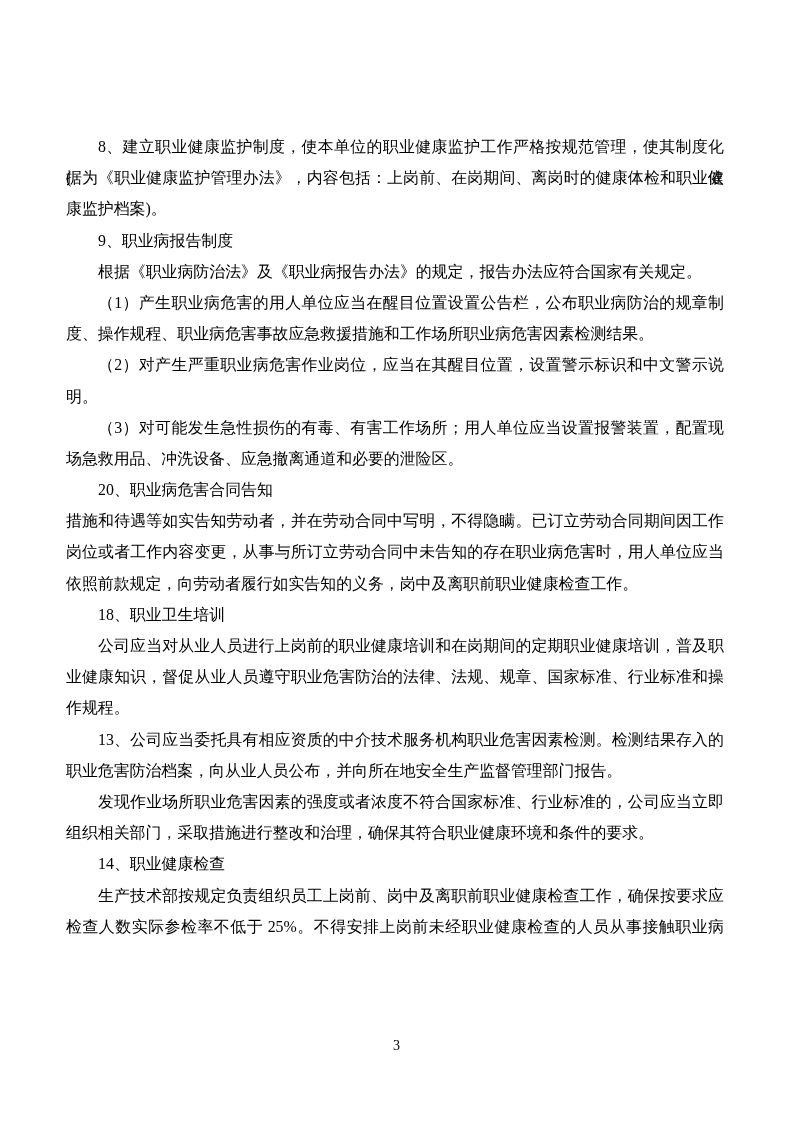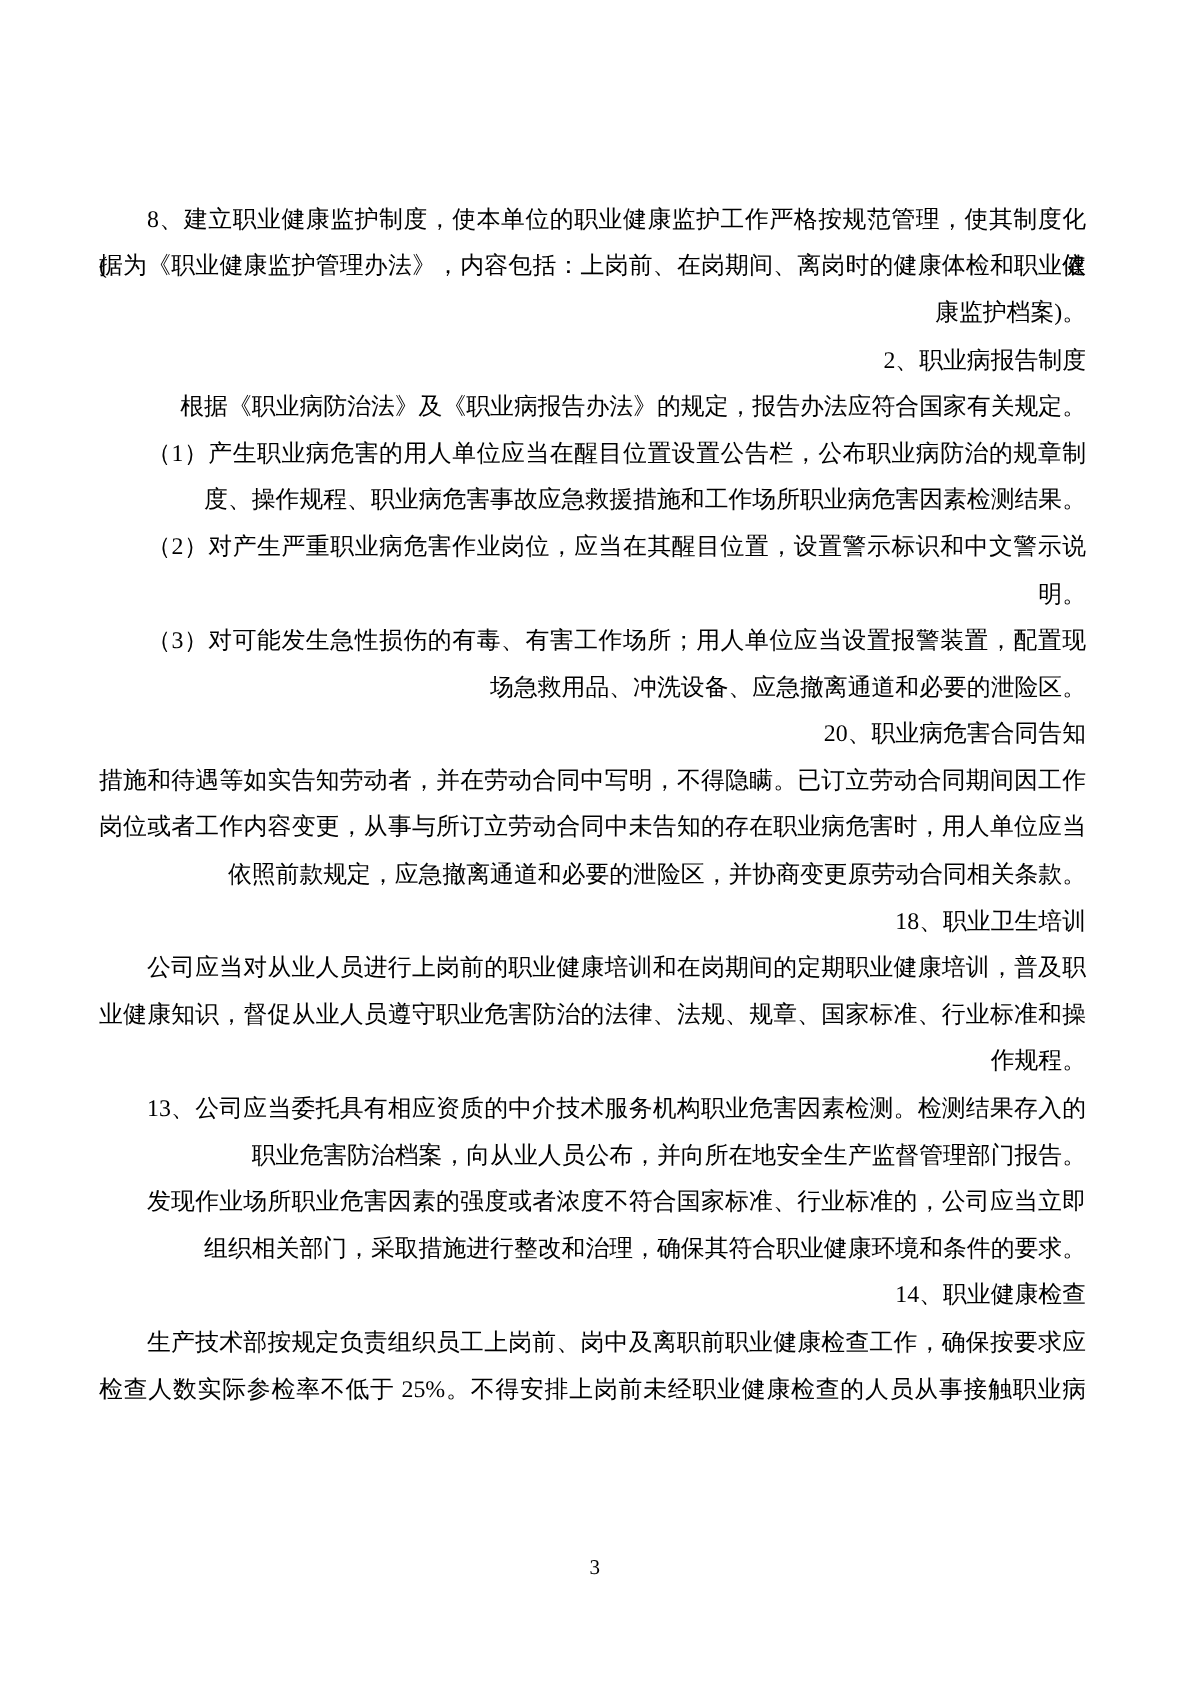--- a/index.html
+++ b/index.html
@@ -27,21 +27,21 @@
     position: absolute;
     left: 66px;
     top: 131px;
     width: 658px;
   }
   .line {
     font-size: 15.9px;
     line-height: 31.2px;
     height: 31.2px;
     white-space: nowrap;
-    text-align: right;
+    text-align: left;
     overflow: visible;
   }
   .line.indent {
     text-indent: 32px;
   }
   .line.justify {
     white-space: normal;
     text-align: justify;
     text-align-last: justify;
   }
@@ -59,32 +59,32 @@
   }
 </style>
 </head>
 <body>
 
 <div class="page">
   <div class="content" id="content">
       <div class="line indent justify">8、建立职业健康监护制度，使本单位的职业健康监护工作严格按规范管理，使其制度化(依</div>
       <div class="line justify">据为《职业健康监护管理办法》，内容包括：上岗前、在岗期间、离岗时的健康体检和职业健</div>
       <div class="line">康监护档案)。</div>
-      <div class="line indent">2、职业病报告制度</div>
+      <div class="line indent">9、职业病报告制度</div>
       <div class="line indent">根据《职业病防治法》及《职业病报告办法》的规定，报告办法应符合国家有关规定。</div>
       <div class="line indent justify">（1）产生职业病危害的用人单位应当在醒目位置设置公告栏，公布职业病防治的规章制</div>
       <div class="line">度、操作规程、职业病危害事故应急救援措施和工作场所职业病危害因素检测结果。</div>
       <div class="line indent justify">（2）对产生严重职业病危害作业岗位，应当在其醒目位置，设置警示标识和中文警示说</div>
       <div class="line">明。</div>
       <div class="line indent justify">（3）对可能发生急性损伤的有毒、有害工作场所；用人单位应当设置报警装置，配置现</div>
       <div class="line">场急救用品、冲洗设备、应急撤离通道和必要的泄险区。</div>
       <div class="line indent">20、职业病危害合同告知</div>
       <div class="line justify">措施和待遇等如实告知劳动者，并在劳动合同中写明，不得隐瞒。已订立劳动合同期间因工作</div>
       <div class="line justify">岗位或者工作内容变更，从事与所订立劳动合同中未告知的存在职业病危害时，用人单位应当</div>
-      <div class="line">依照前款规定，应急撤离通道和必要的泄险区，并协商变更原劳动合同相关条款。</div>
+      <div class="line">依照前款规定，向劳动者履行如实告知的义务，岗中及离职前职业健康检查工作。</div>
       <div class="line indent">18、职业卫生培训</div>
       <div class="line indent justify">公司应当对从业人员进行上岗前的职业健康培训和在岗期间的定期职业健康培训，普及职</div>
       <div class="line justify">业健康知识，督促从业人员遵守职业危害防治的法律、法规、规章、国家标准、行业标准和操</div>
       <div class="line">作规程。</div>
       <div class="line indent justify">13、公司应当委托具有相应资质的中介技术服务机构职业危害因素检测。检测结果存入的</div>
       <div class="line">职业危害防治档案，向从业人员公布，并向所在地安全生产监督管理部门报告。</div>
       <div class="line indent justify">发现作业场所职业危害因素的强度或者浓度不符合国家标准、行业标准的，公司应当立即</div>
       <div class="line">组织相关部门，采取措施进行整改和治理，确保其符合职业健康环境和条件的要求。</div>
       <div class="line indent">14、职业健康检查</div>
       <div class="line indent justify">生产技术部按规定负责组织员工上岗前、岗中及离职前职业健康检查工作，确保按要求应</div>

